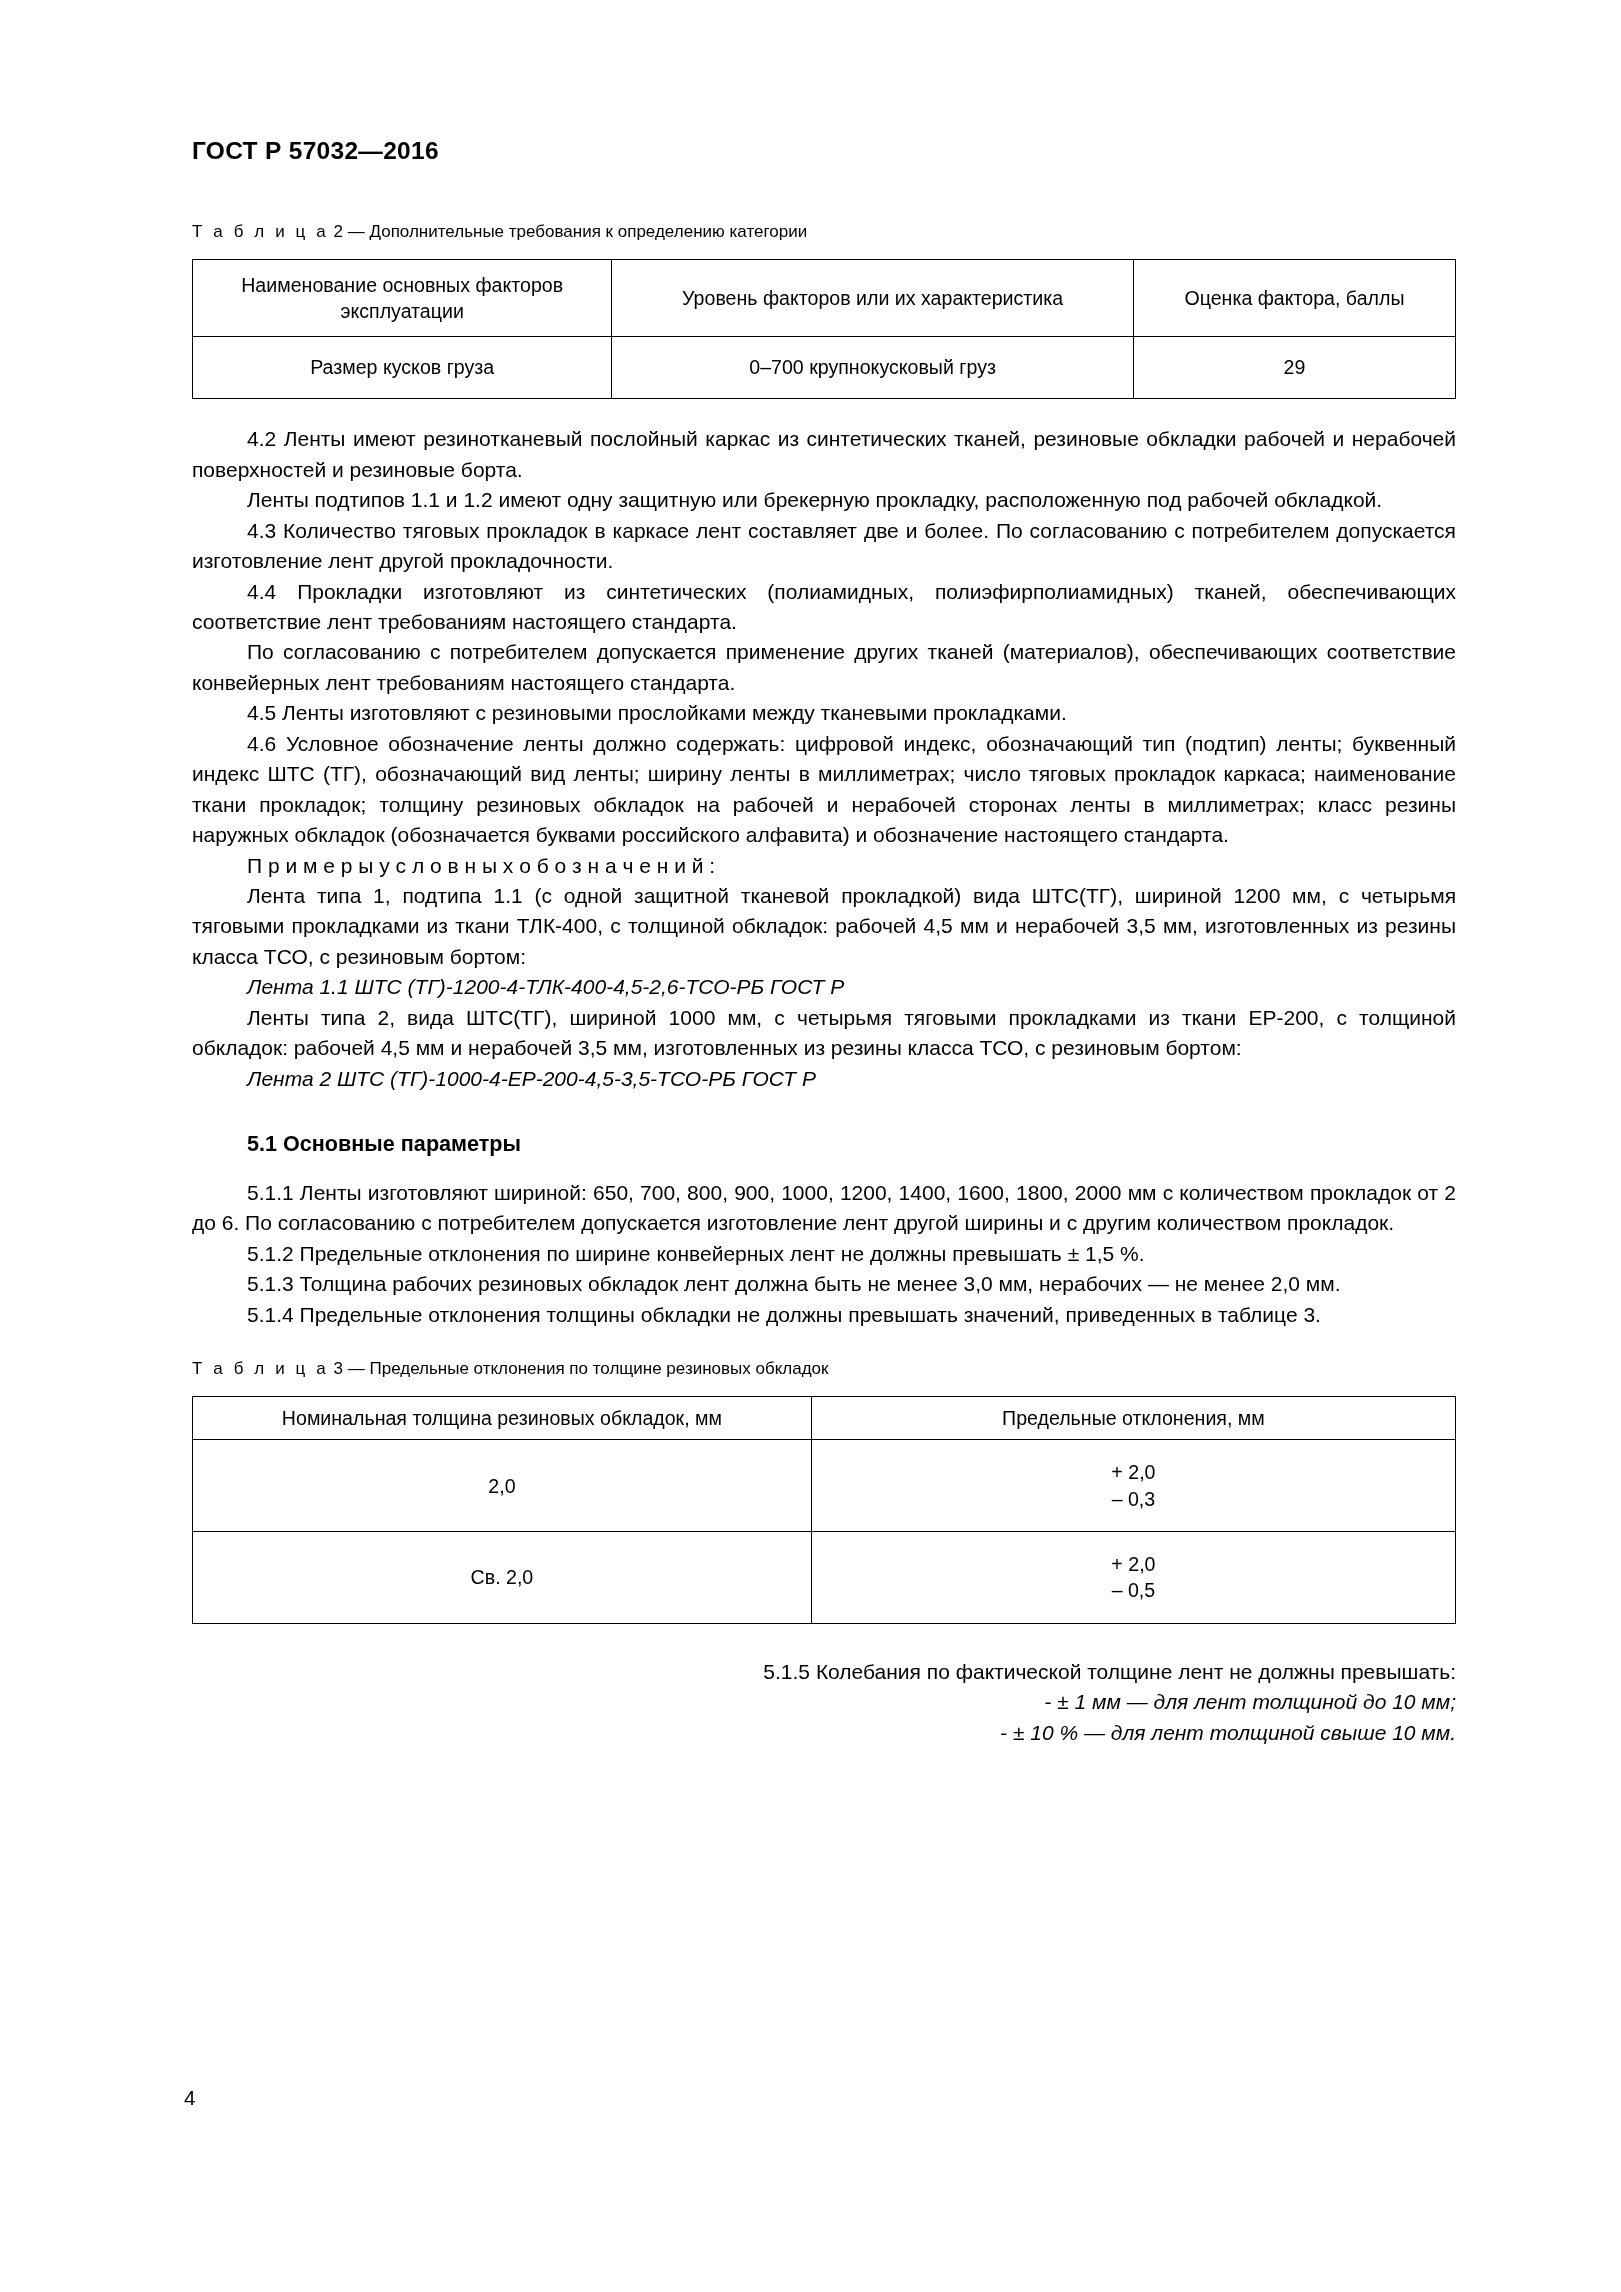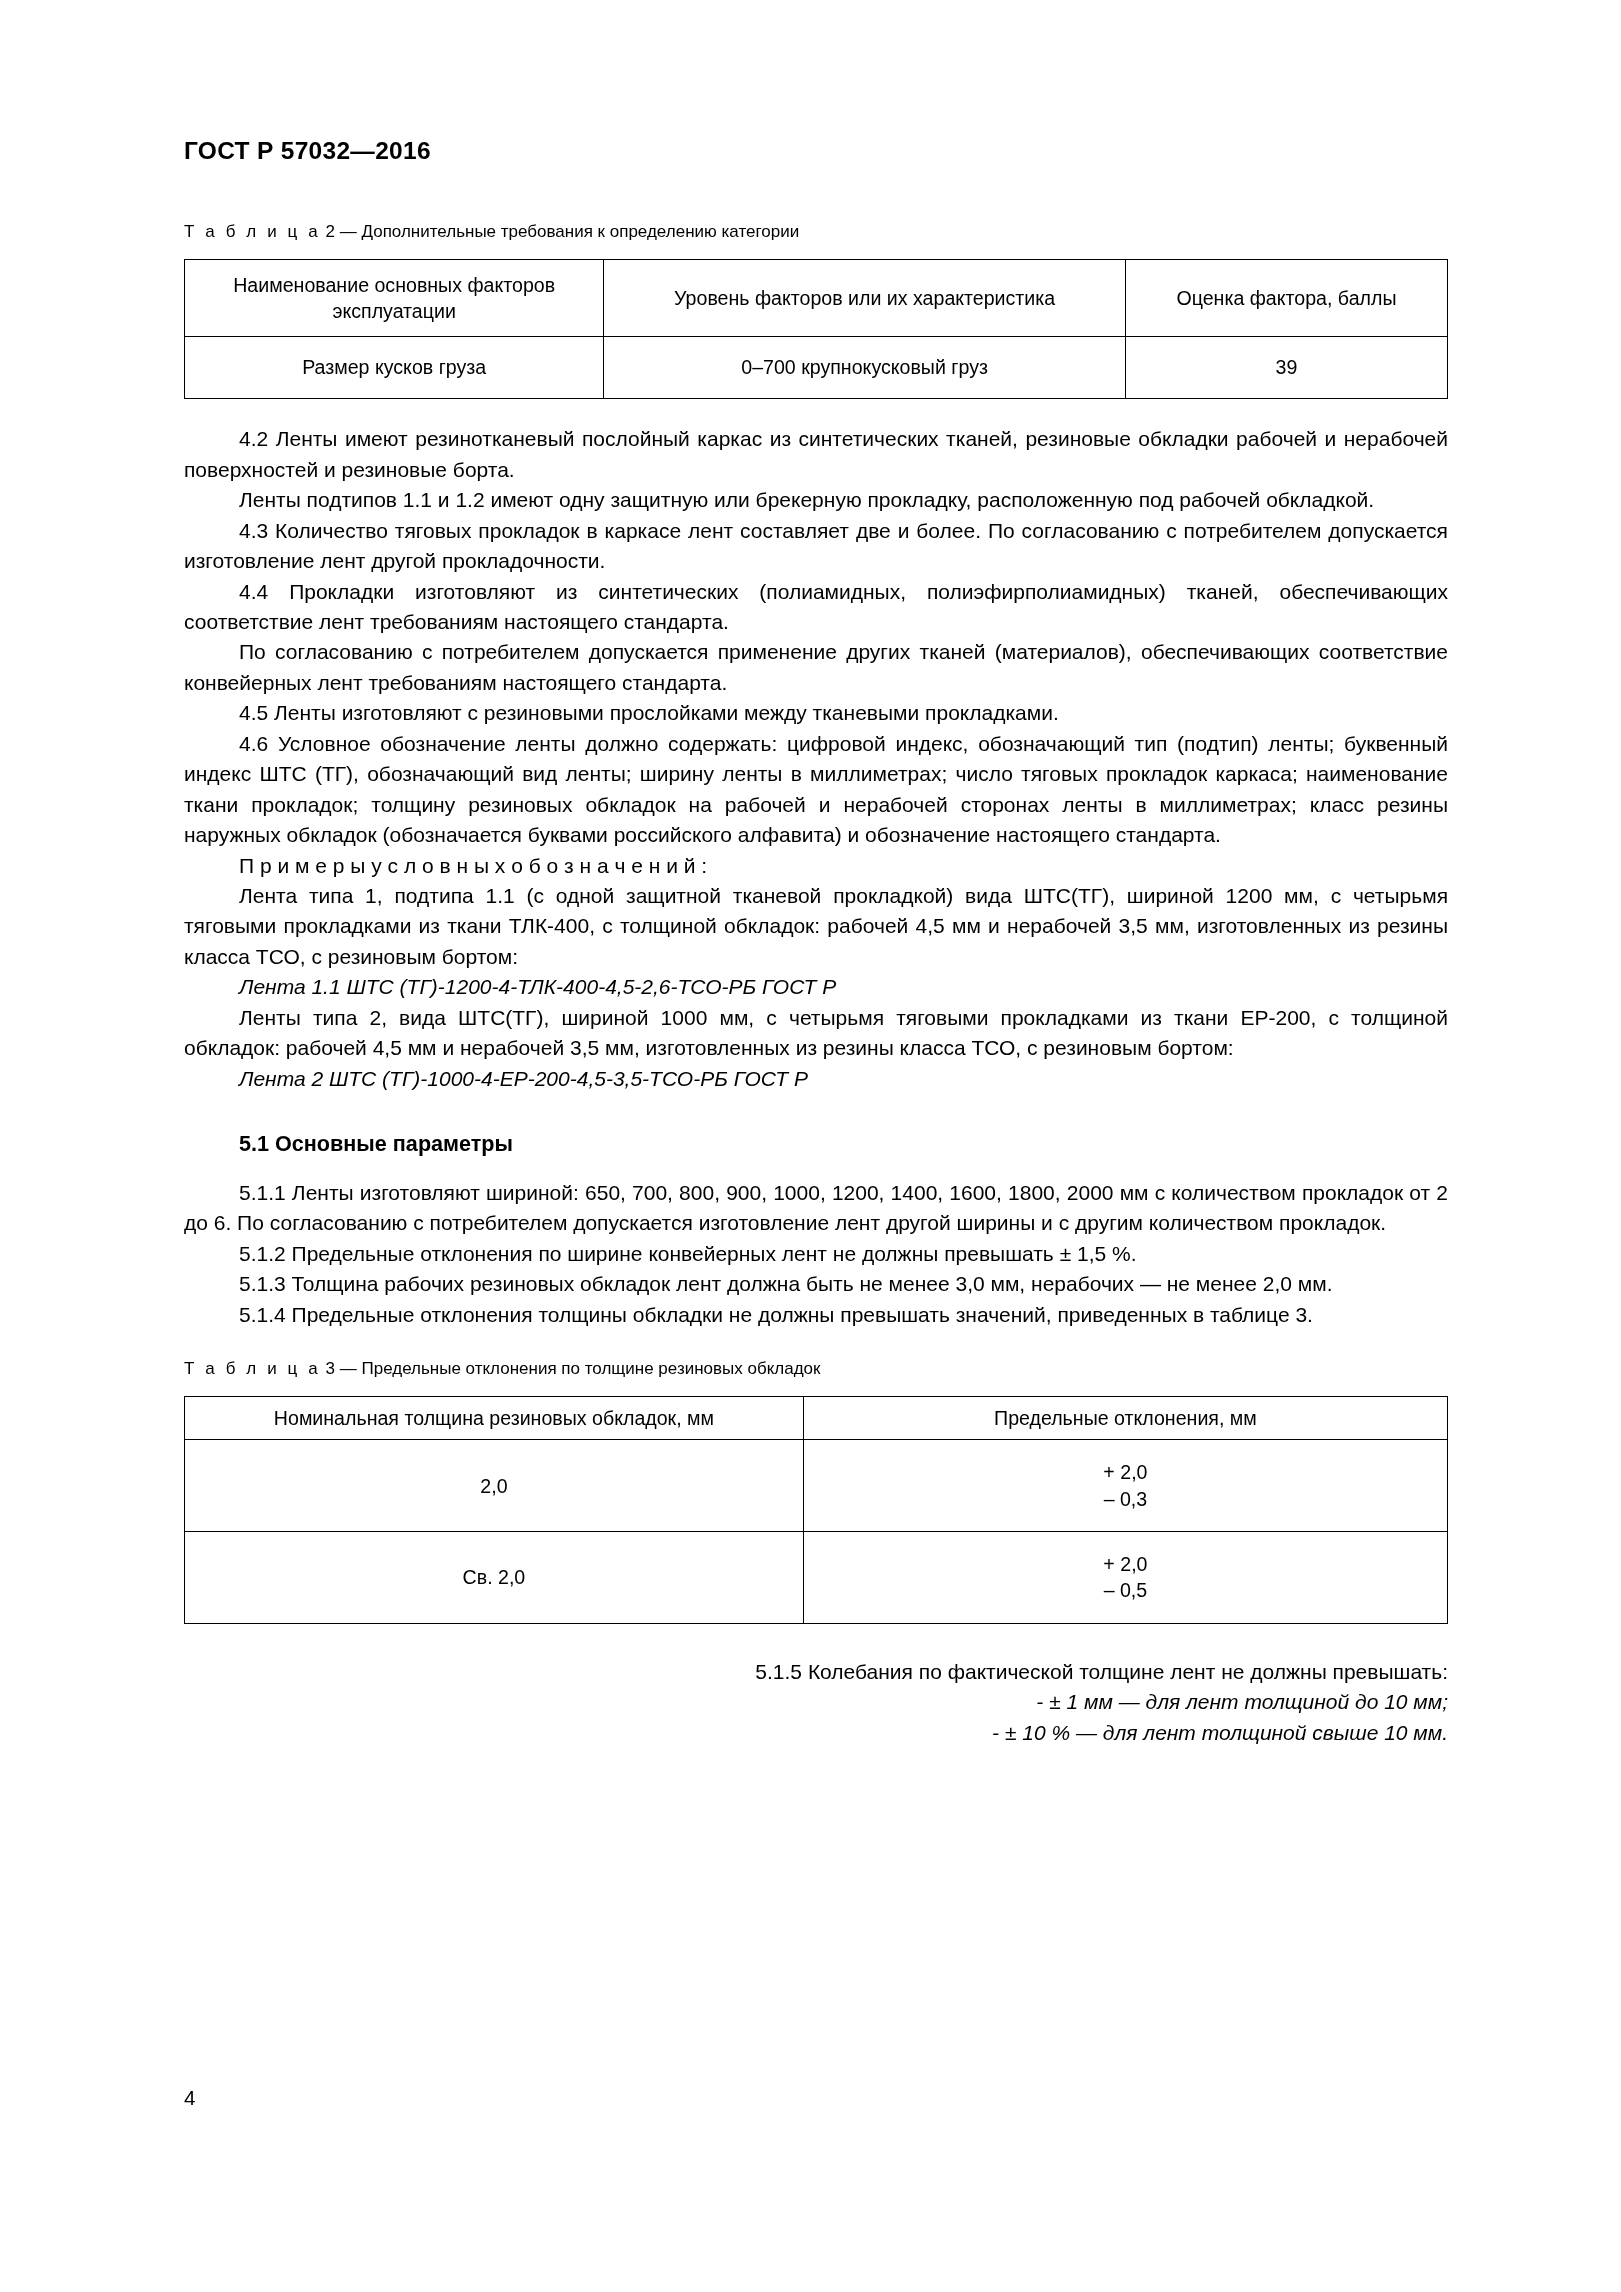--- a/index.html
+++ b/index.html
@@ -17,21 +17,21 @@
   .page {
     position: absolute;
     left: 0; top: 0;
     width: 1621px;
     height: 2293px;
     padding: 0;
     box-sizing: border-box;
   }
   .content {
     position: absolute;
-    left: 184px;
+    left: 192px;
     top: 137px;
     width: 1264px;
   }
   .doc-header {
     font-size: 24.5px;
     font-weight: bold;
     letter-spacing: 0.3px;
     margin-bottom: 57px;
   }
   .table-caption {
@@ -140,21 +140,21 @@
       </colgroup>
       <tbody>
         <tr>
           <td class="head">Наименование основных факторов эксплуатации</td>
           <td class="head">Уровень факторов или их характеристика</td>
           <td class="head">Оценка фактора, баллы</td>
         </tr>
         <tr>
           <td class="body">Размер кусков груза</td>
           <td class="body">0–700 крупнокусковый груз</td>
-          <td class="body">39</td>
+          <td class="body">29</td>
         </tr>
       </tbody>
     </table>
 
     <div class="body-block">
       <p class="para indent">4.2 Ленты имеют резинотканевый послойный каркас из синтетических тканей, резиновые обкладки рабочей и нерабочей поверхностей и резиновые борта.</p>
       <p class="para indent">Ленты подтипов 1.1 и 1.2 имеют одну защитную или брекерную прокладку, расположенную под рабочей обкладкой.</p>
       <p class="para indent">4.3 Количество тяговых прокладок в каркасе лент составляет две и более. По согласованию с потребителем допускается изготовление лент другой прокладочности.</p>
       <p class="para indent">4.4 Прокладки изготовляют из синтетических (полиамидных, полиэфирполиамидных) тканей, обеспечивающих соответствие лент требованиям настоящего стандарта.</p>
       <p class="para indent">По согласованию с потребителем допускается применение других тканей (материалов), обеспечивающих соответствие конвейерных лент требованиям настоящего стандарта.</p>

